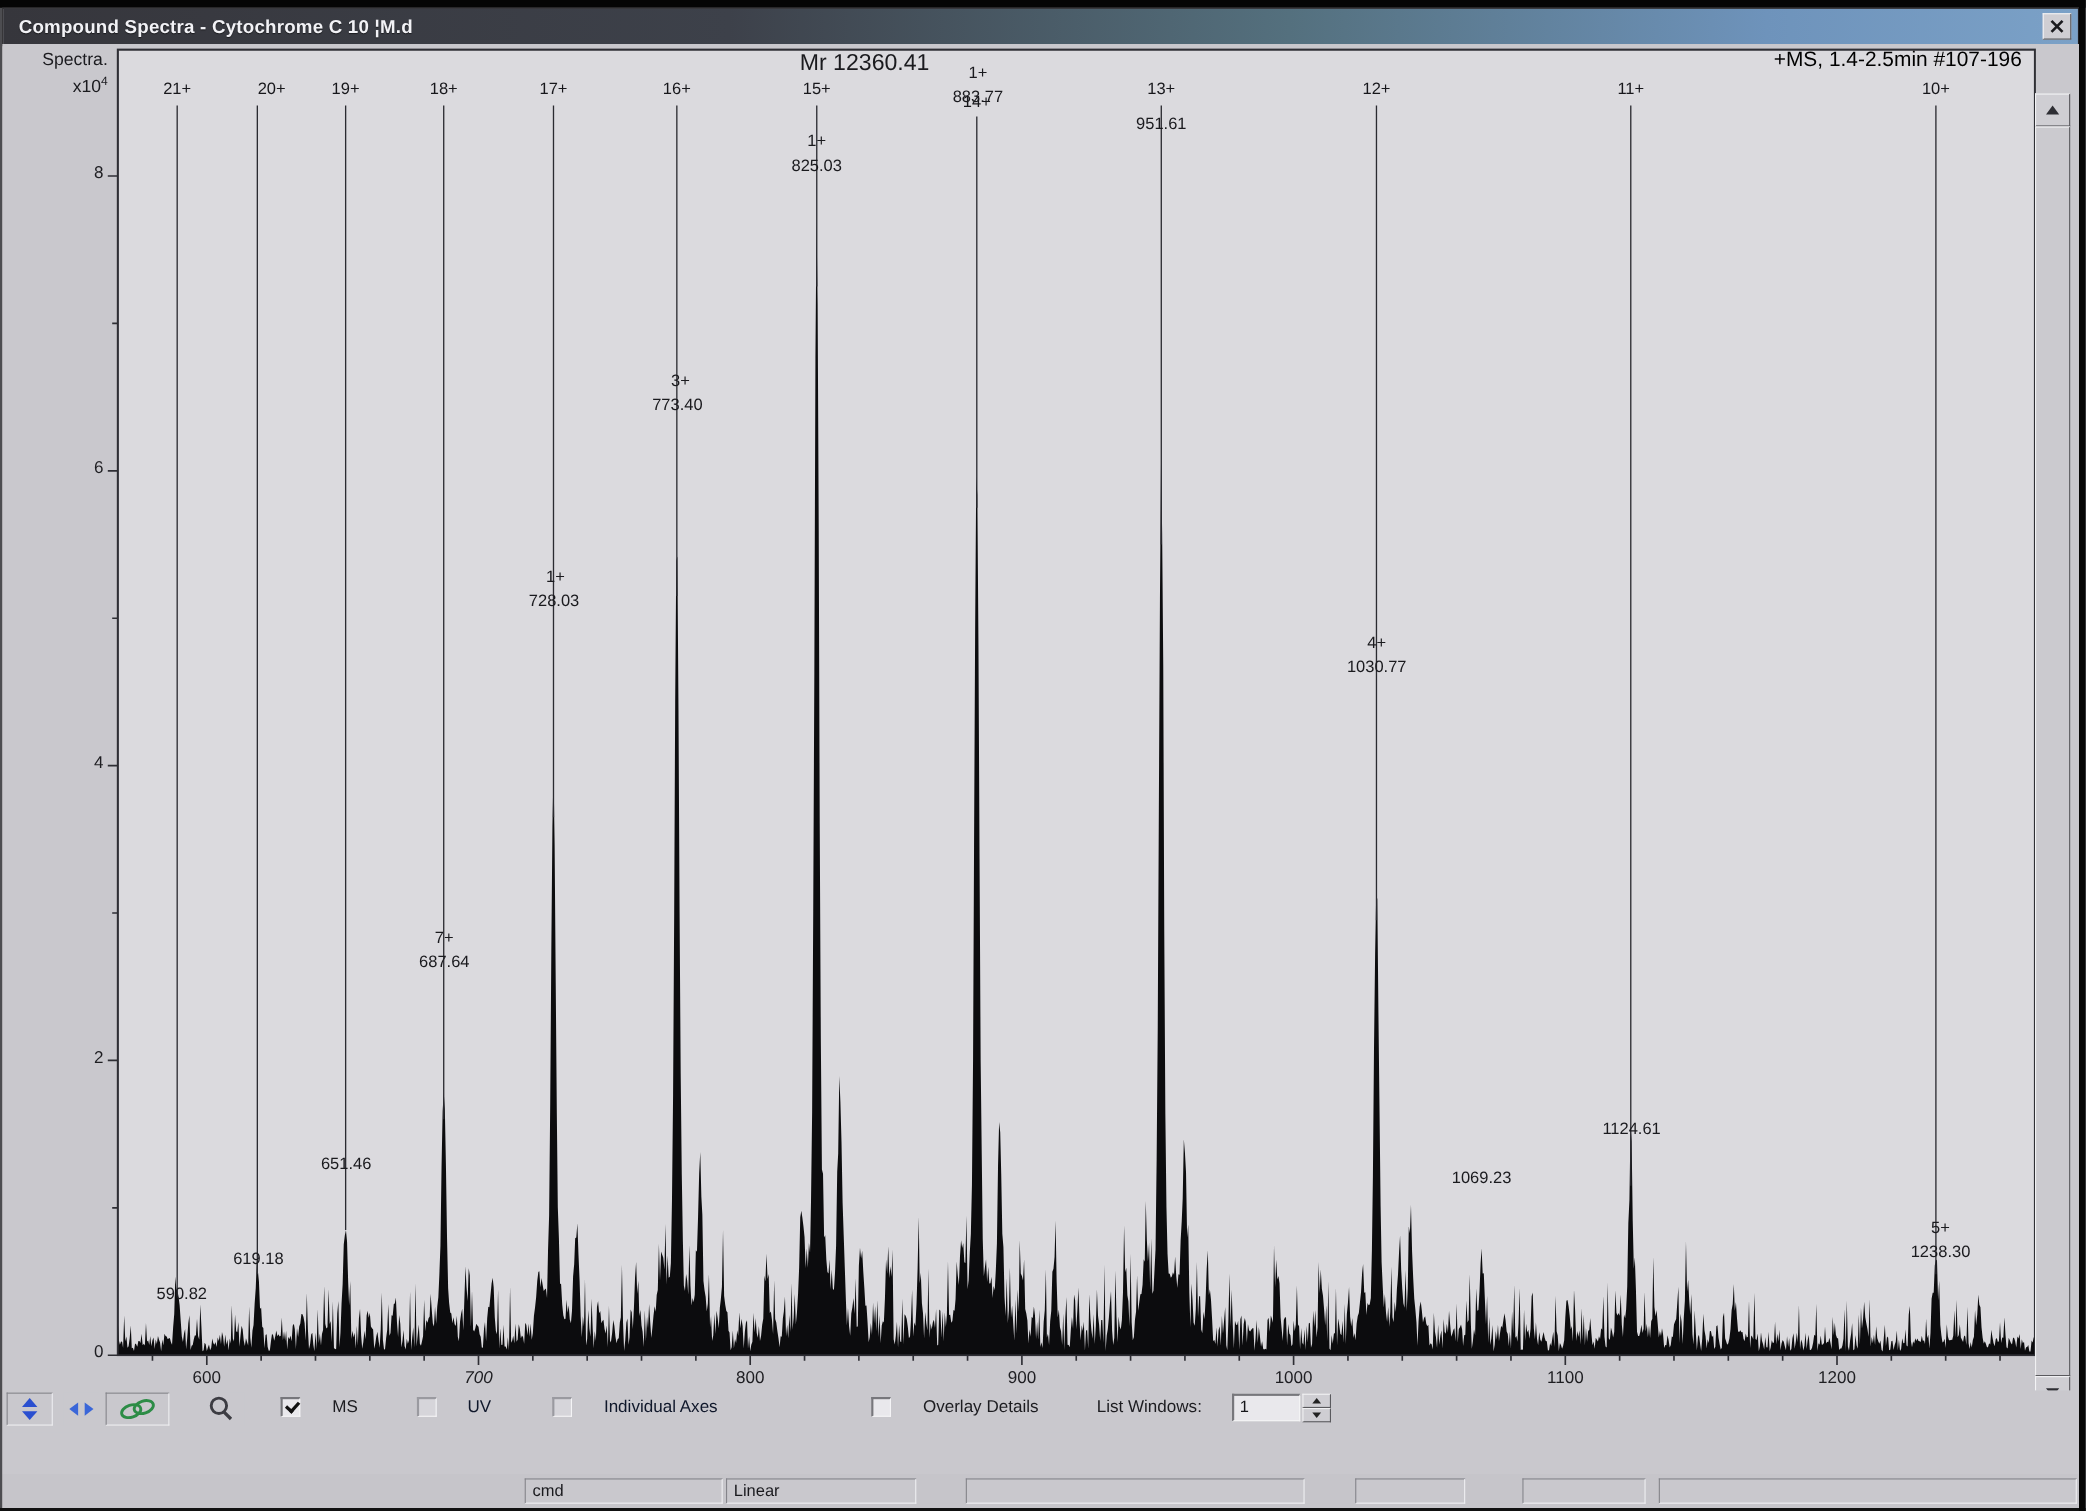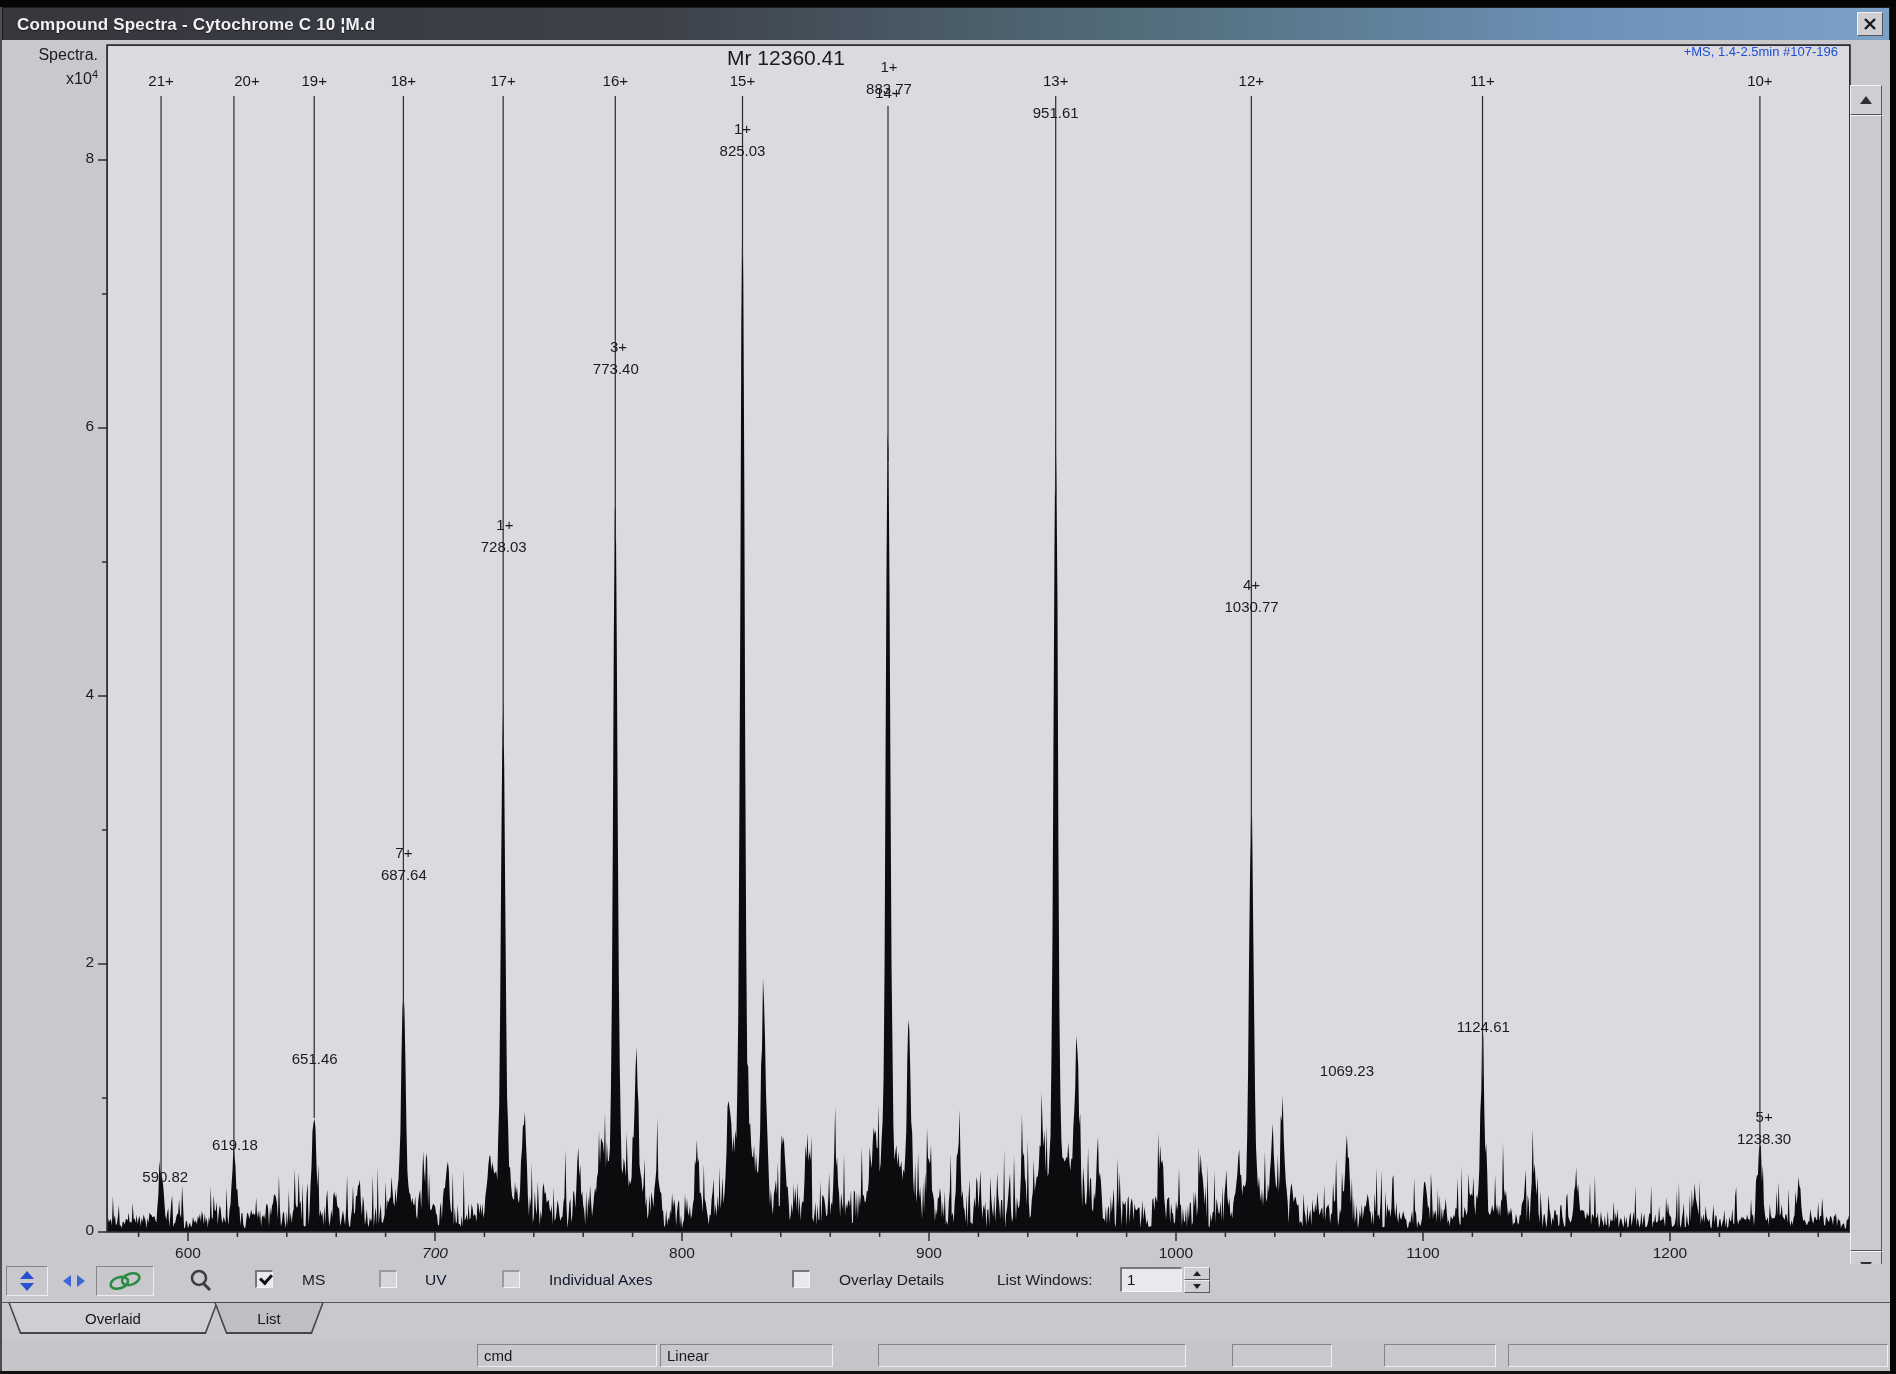--- a/index.html
+++ b/index.html
@@ -21,21 +21,21 @@
   #chart-panel{position:absolute;left:2px;right:6px;top:40px;height:1232px;background:#c9c8cd;}
   #plot-bg{position:absolute;left:105px;top:5px;width:1743px;height:1187px;background:#dbdade;
     border:1px solid #3a3a40;box-sizing:border-box;}
   #spectrum-svg{position:absolute;left:0;top:0;}
   .yaxis-caption{position:absolute;color:#1b1b1f;font-size:16px;text-align:right;width:80px;}
   .tick-label{position:absolute;color:#1e1e22;font-size:15.5px;white-space:nowrap;}
   .tick-label.y{text-align:right;width:40px;}
   .tick-label.x{width:70px;text-align:center;}
   .charge{position:absolute;color:#17171b;font-size:15px;width:60px;text-align:center;white-space:nowrap;}
   .ann{position:absolute;color:#1a1a1e;font-size:15px;white-space:nowrap;transform:translateX(-50%);}
-  #scan-info{position:absolute;color:#1d4ed8;font-size:13px;white-space:nowrap;text-align:right;}
+  #scan-info{position:absolute;color:#000000;font-size:19px;white-space:nowrap;text-align:right;}
   #mz-label{position:absolute;color:#1e1e22;font-size:15.5px;}
   
   #vscroll{position:absolute;right:8px;top:45px;width:32px;height:1196px;background:#bdbcc2;}
   .sbtn{position:absolute;left:0;width:32px;height:30px;background:#cfced3;
     border-top:1px solid #f3f3f5;border-left:1px solid #f3f3f5;border-right:1px solid #57575b;border-bottom:1px solid #57575b;
     box-sizing:border-box;display:flex;align-items:center;justify-content:center;cursor:pointer;}
   #vthumb{position:absolute;left:0;top:30px;width:32px;height:1136px;background:#cbcacf;
     border-top:1px solid #f0f0f2;border-left:1px solid #f0f0f2;border-right:1px solid #5a5a5e;border-bottom:1px solid #5a5a5e;
     box-sizing:border-box;cursor:pointer;}
   .tri-up{width:0;height:0;border-left:6px solid transparent;border-right:6px solid transparent;border-bottom:8px solid #2e2e34;}
@@ -265,32 +265,20 @@
     <div class="tlabel" id="list-windows-label" style="left:995px;">List Windows:</div>
     <div id="list-windows-box" style="left:1118px;width:62px;">1</div>
     <div class="spin" style="left:1182px;top:3px;">
         <div class="t-up"></div>
       </div>
     <div class="spin" style="left:1182px;top:16px;">
         <div class="t-dn"></div>
       </div>
   </div>
 
-  <div id="tabstrip">
-      <div class="tab active" style="left: 6px; width: 210px;">
-        <div class="shape-outer"></div>
-        <div class="shape-inner"></div>
-        <div class="lbl">Overlaid</div>
-      </div>
-      <div class="tab inactive" style="left: 212px; width: 110px;">
-        <div class="shape-outer"></div>
-        <div class="shape-inner"></div>
-        <div class="lbl">List</div>
-      </div>
-    </div>
 
   <div id="statusbar">
       <div class="sfield" style="left: 475px; width: 180px;">cmd</div>
       <div class="sfield" style="left: 658px; width: 173px;">Linear</div>
       <div class="sfield" style="left: 876px; width: 308px;"></div>
       <div class="sfield" style="left: 1230px; width: 100px;"></div>
       <div class="sfield" style="left: 1382px; width: 112px;"></div>
       <div class="sfield" style="left: 1506px; width: 380px;"></div>
     </div>
 

